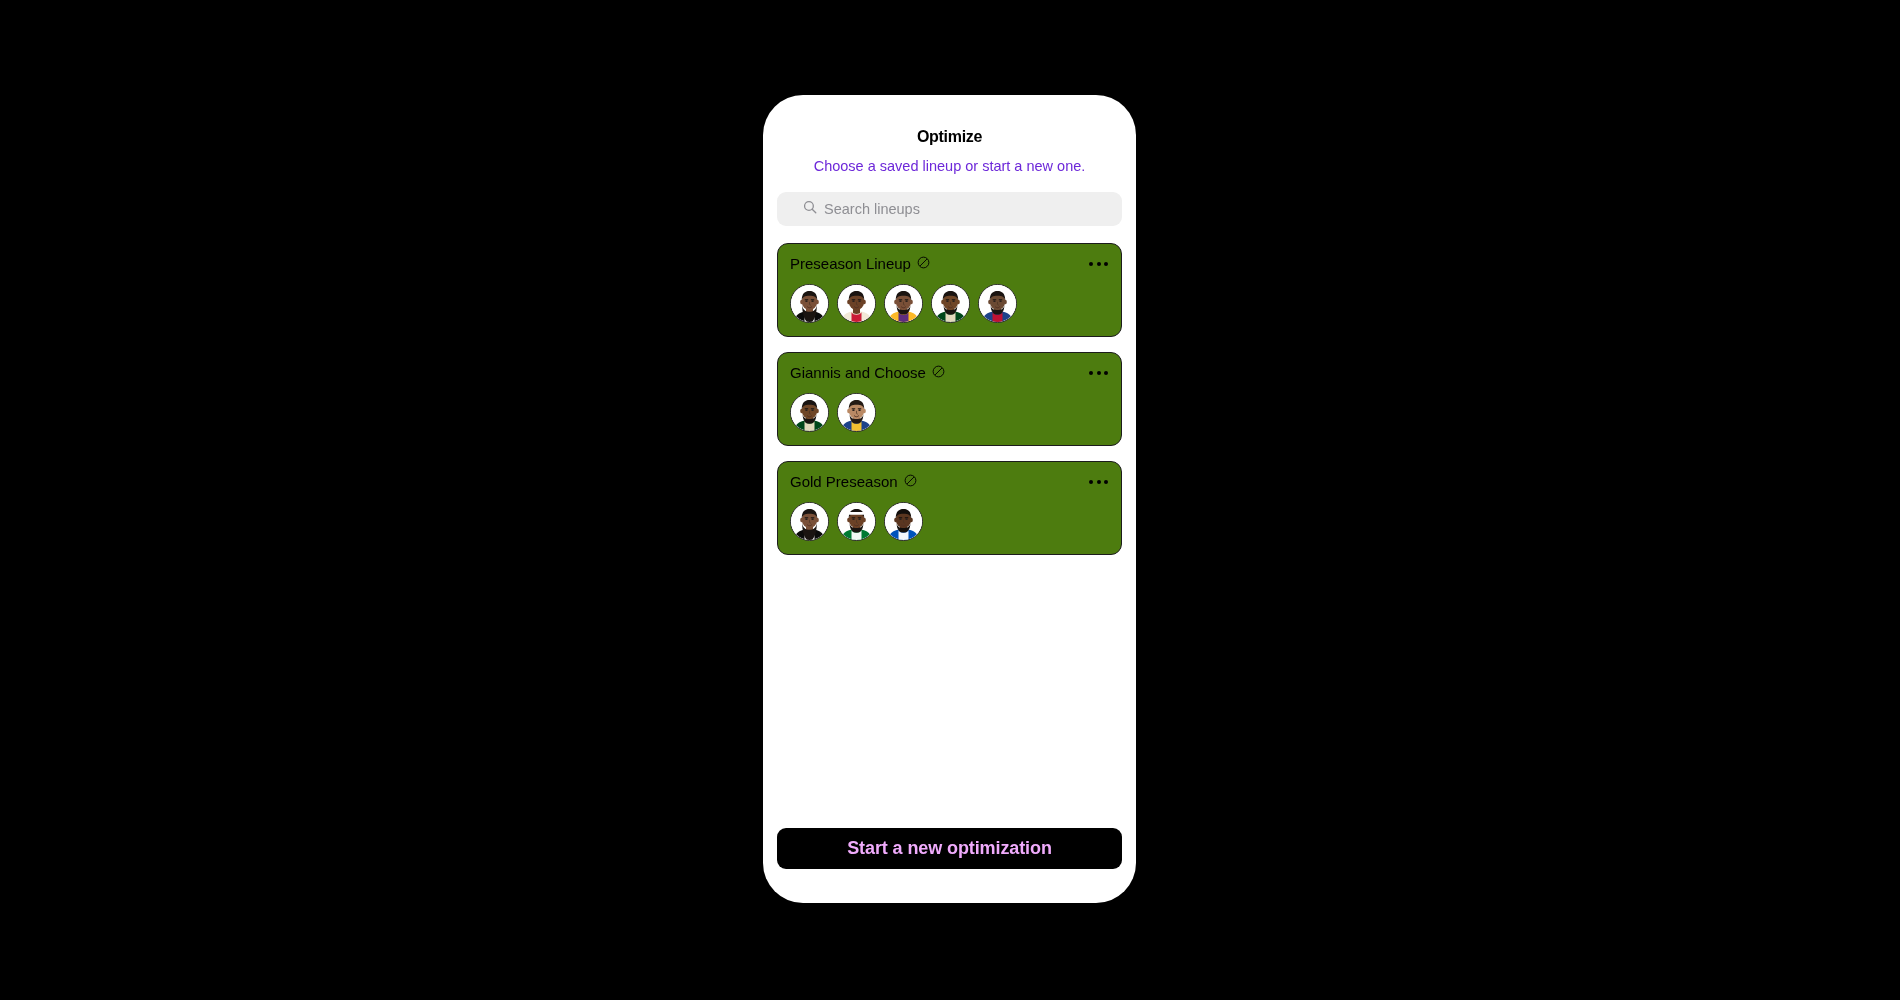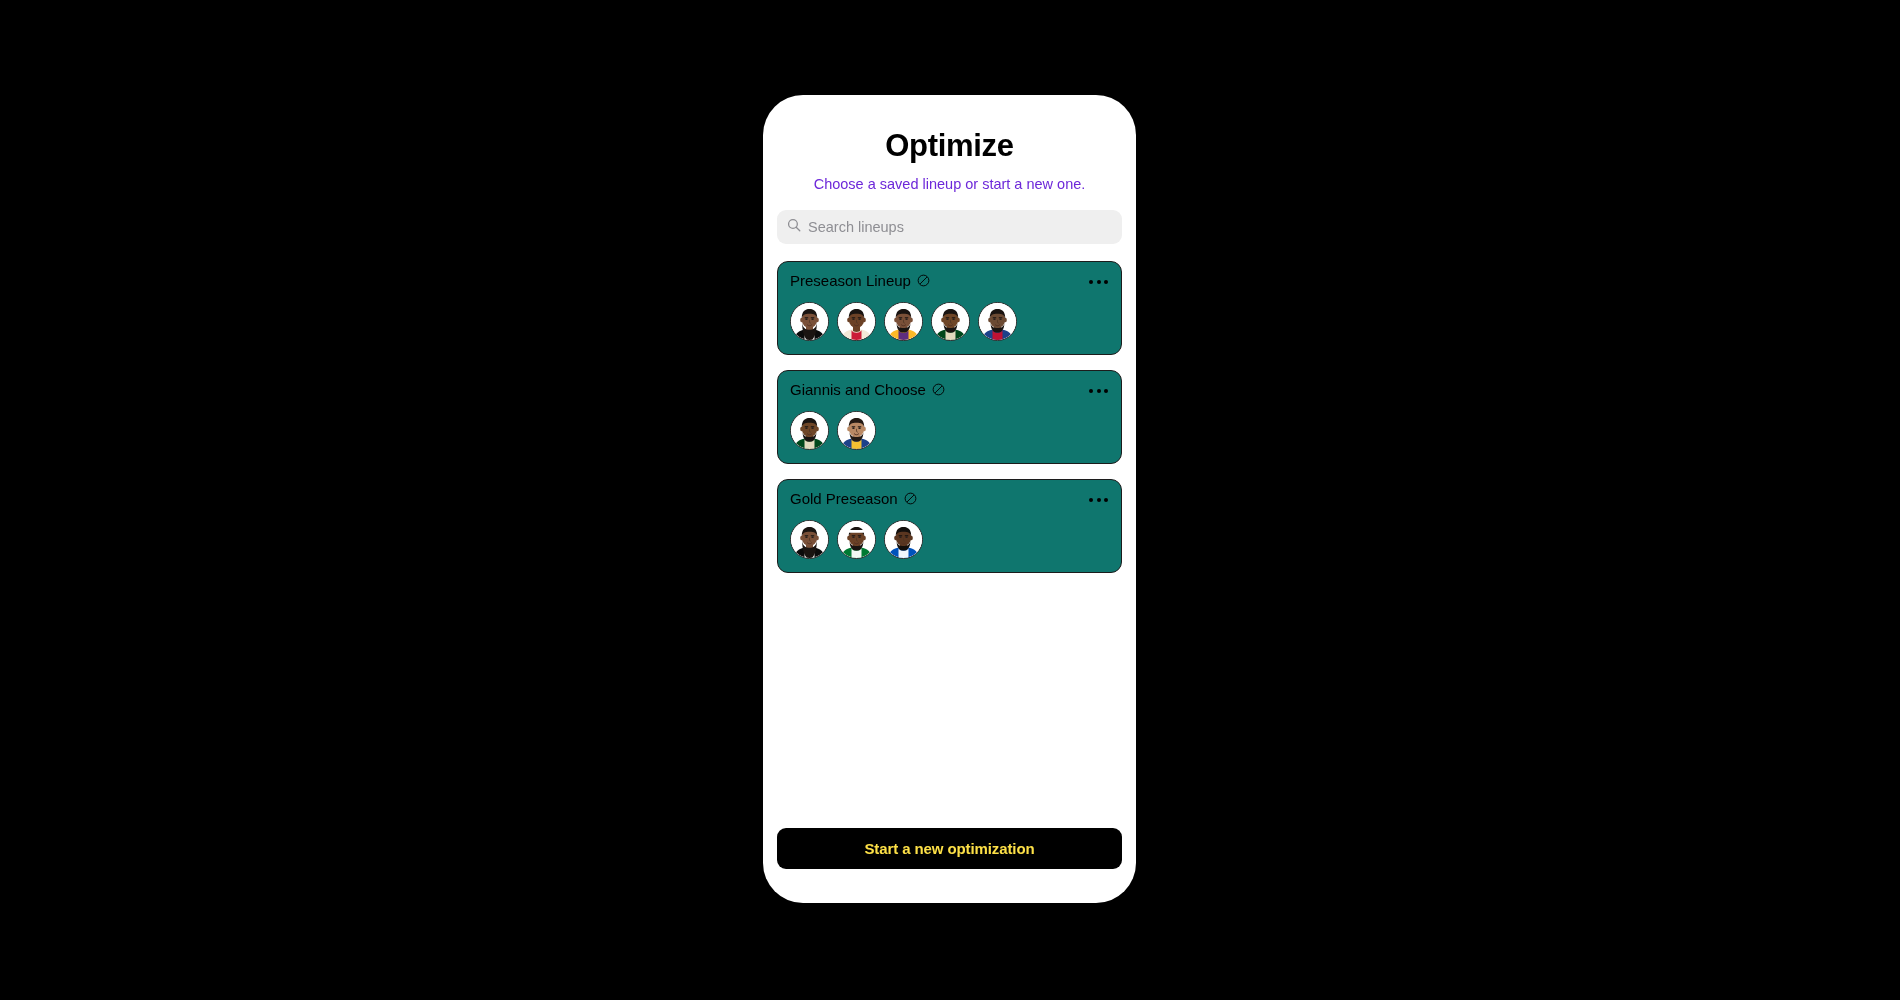--- a/index.html
+++ b/index.html
@@ -38,21 +38,21 @@
     display: flex;
     flex-direction: column;
     padding: 0 14px;
     min-height: 0;
   }
 
   
   .app-title {
     margin-top: 33px;
     text-align: center;
-    font-size: 31px;
+    font-size: 16px;
     font-weight: bold;
     letter-spacing: -0.3px;
     color: #000000;
     line-height: 1.15;
   }
 
   .app-subtitle {
     margin-top: 10px;
     text-align: center;
     font-size: 14.5px;
@@ -63,21 +63,21 @@
   }
 
   
   .search-wrap {
     margin-top: 16px;
     height: 34px;
     background: #efefef;
     border-radius: 9px;
     display: flex;
     align-items: center;
-    padding: 0 10px;
+    padding: 0 26px;
     gap: 7px;
   }
   .search-icon { display: block; flex: 0 0 auto; }
   .search-input {
     flex: 1 1 auto;
     border: none;
     outline: none;
     background: transparent;
     font-family: "Liberation Sans", sans-serif;
     font-size: 14.5px;
@@ -85,21 +85,21 @@
     height: 100%;
   }
   .search-input::placeholder { color: #8e8e93; opacity: 1; }
 
   
   .cards { margin-top: 17px; display: flex; flex-direction: column; gap: 15px; }
 
   .card {
     border: 1.2px solid #1c1c1c;
     border-radius: 11px;
-    background: #0f766e;
+    background: #4d7c0f;
     padding: 10px 12px 13px 12px;
   }
 
   .card-head {
     display: flex;
     align-items: center;
     min-height: 20px;
   }
 
   .card-title {
@@ -145,25 +145,25 @@
   .avatar svg { display: block; width: 100%; height: 100%; }
 
   
   .footer {
     padding: 0 14px 34px 14px;
   }
   .cta-button {
     width: 100%;
     height: 41px;
     background: #000000;
-    color: #fde047;
+    color: #f0abfc;
     border: none;
     border-radius: 9px;
     font-family: "Liberation Sans", sans-serif;
-    font-size: 15px;
+    font-size: 18px;
     font-weight: bold;
     letter-spacing: -0.1px;
     cursor: pointer;
     display: flex;
     align-items: center;
     justify-content: center;
   }
 </style>
 </head>
 <body>

